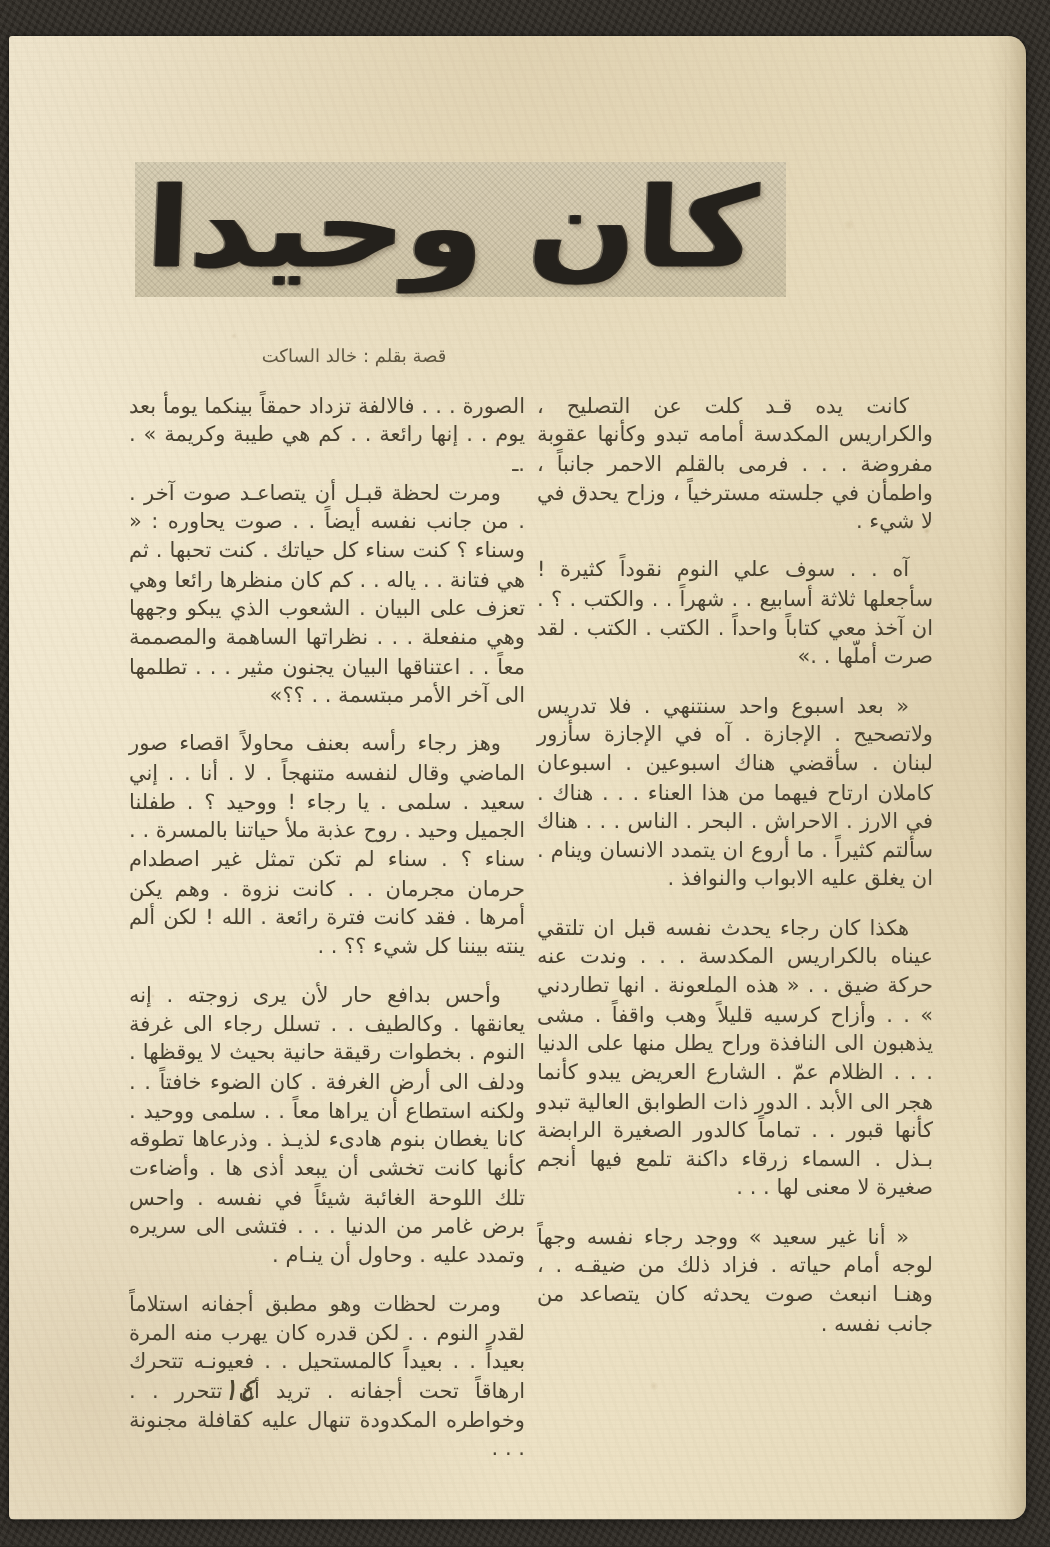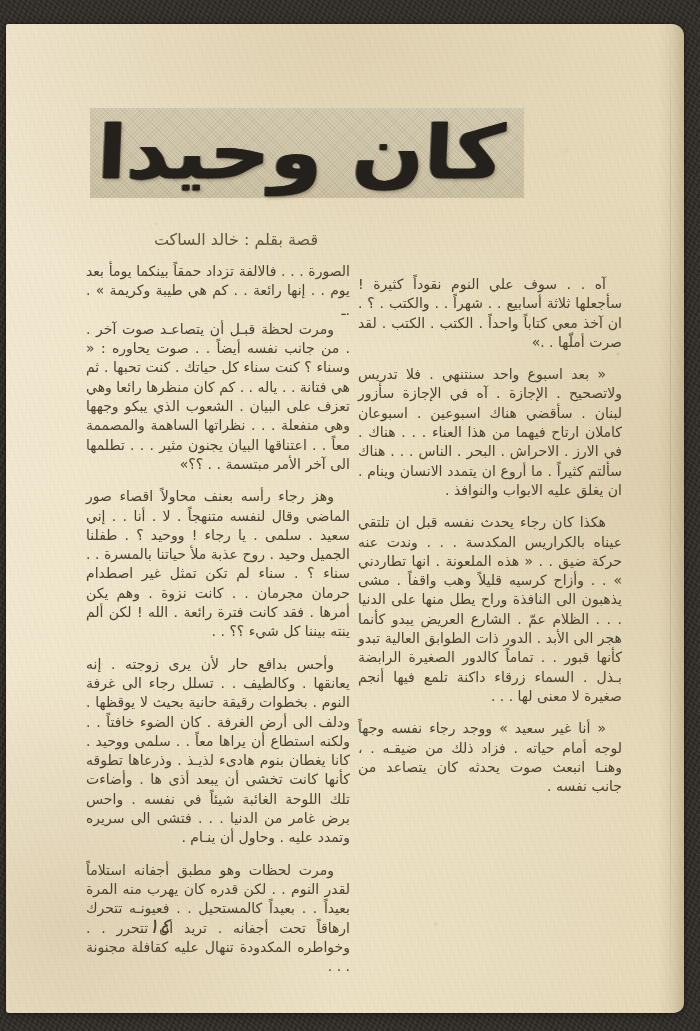--- a/index.html
+++ b/index.html
@@ -90,21 +90,21 @@
       2px 2px 3px rgba(60,50,34,.35);
     transform:scaleX(1.14) skewX(-2deg);
     transform-origin:center;
     white-space:nowrap;
     user-select:none;
   }
   #byline{
     position:absolute;
     left:105px; top:206px; width:250px;
     text-align:center;
-    font-size:16px;
+    font-size:12px;
     color:#5f5640;
     letter-spacing:.4px;
     white-space:nowrap;
   }
 
   
   .col{
     position:absolute;
     top:238px;
     width:264px;
@@ -149,20 +149,21 @@
     <div id="edgeline"></div>
 
     <div id="content">
 
       <div id="banner"></div>
       <div id="title">كان وحيدا</div>
 
       <div id="byline">قصة بقلم : خالد الساكت</div>
 
       <div class="col" id="col-right">
+        <p>كانت يده قـد كلت عن التصليح ، والكراريس المكدسة أمامه تبدو وكأنها عقوبة مفروضة . . . فرمى بالقلم الاحمر جانباً ، واطمأن في جلسته مسترخياً ، وزاح يحدق في لا شيء .</p>
         <p class="gap">آه . . سوف علي النوم نقوداً كثيرة ! سأجعلها ثلاثة أسابيع . . شهراً . . والكتب . ؟ . ان آخذ معي كتاباً واحداً . الكتب . الكتب . لقد صرت أملّها . .»</p>
         <p class="gap">« بعد اسبوع واحد سنتنهي . فلا تدريس ولاتصحيح . الإجازة . آه في الإجازة سأزور لبنان . سأقضي هناك اسبوعين . اسبوعان كاملان ارتاح فيهما من هذا العناء . . . هناك . في الارز . الاحراش . البحر . الناس . . . هناك سألتم كثيراً . ما أروع ان يتمدد الانسان وينام . ان يغلق عليه الابواب والنوافذ .</p>
         <p class="gap">هكذا كان رجاء يحدث نفسه قبل ان تلتقي عيناه بالكراريس المكدسة . . . وندت عنه حركة ضيق . . « هذه الملعونة . انها تطاردني » . . وأزاح كرسيه قليلاً وهب واقفاً . مشى يذهبون الى النافذة وراح يطل منها على الدنيا . . . الظلام عمّ . الشارع العريض يبدو كأنما هجر الى الأبد . الدور ذات الطوابق العالية تبدو كأنها قبور . . تماماً كالدور الصغيرة الرابضة بـذل . السماء زرقاء داكنة تلمع فيها أنجم صغيرة لا معنى لها . . .</p>
         <p class="gap">« أنا غير سعيد » ووجد رجاء نفسه وجهاً لوجه أمام حياته . فزاد ذلك من ضيقـه . ، وهنـا انبعث صوت يحدثه كان يتصاعد من جانب نفسه .</p>
       </div>
 
       <div class="col" id="col-left">
         <p class="noind">الصورة . . . فالالفة تزداد حمقاً بينكما يومأ بعد يوم . . إنها رائعة . . كم هي طيبة وكريمة » . .ـ</p>
         <p>ومرت لحظة قبـل أن يتصاعـد صوت آخر . . من جانب نفسه أيضاً . . صوت يحاوره : « وسناء ؟ كنت سناء كل حياتك . كنت تحبها . ثم هي فتانة . . ياله . . كم كان منظرها رائعا وهي تعزف على البيان . الشعوب الذي يبكو وجهها وهي منفعلة . . . نظراتها الساهمة والمصممة معاً . . اعتناقها البيان يجنون مثير . . . تطلمها الى آخر الأمر مبتسمة . . ؟؟»</p>
         <p class="gap">وهز رجاء رأسه بعنف محاولاً اقصاء صور الماضي وقال لنفسه متنهجاً . لا . أنا . . إني سعيد . سلمى . يا رجاء ! ووحيد ؟ . طفلنا الجميل وحيد . روح عذبة ملأ حياتنا بالمسرة . . سناء ؟ . سناء لم تكن تمثل غير اصطدام حرمان مجرمان . . كانت نزوة . وهم يكن أمرها . فقد كانت فترة رائعة . الله ! لكن ألم ينته بيننا كل شيء ؟؟ . .</p>

